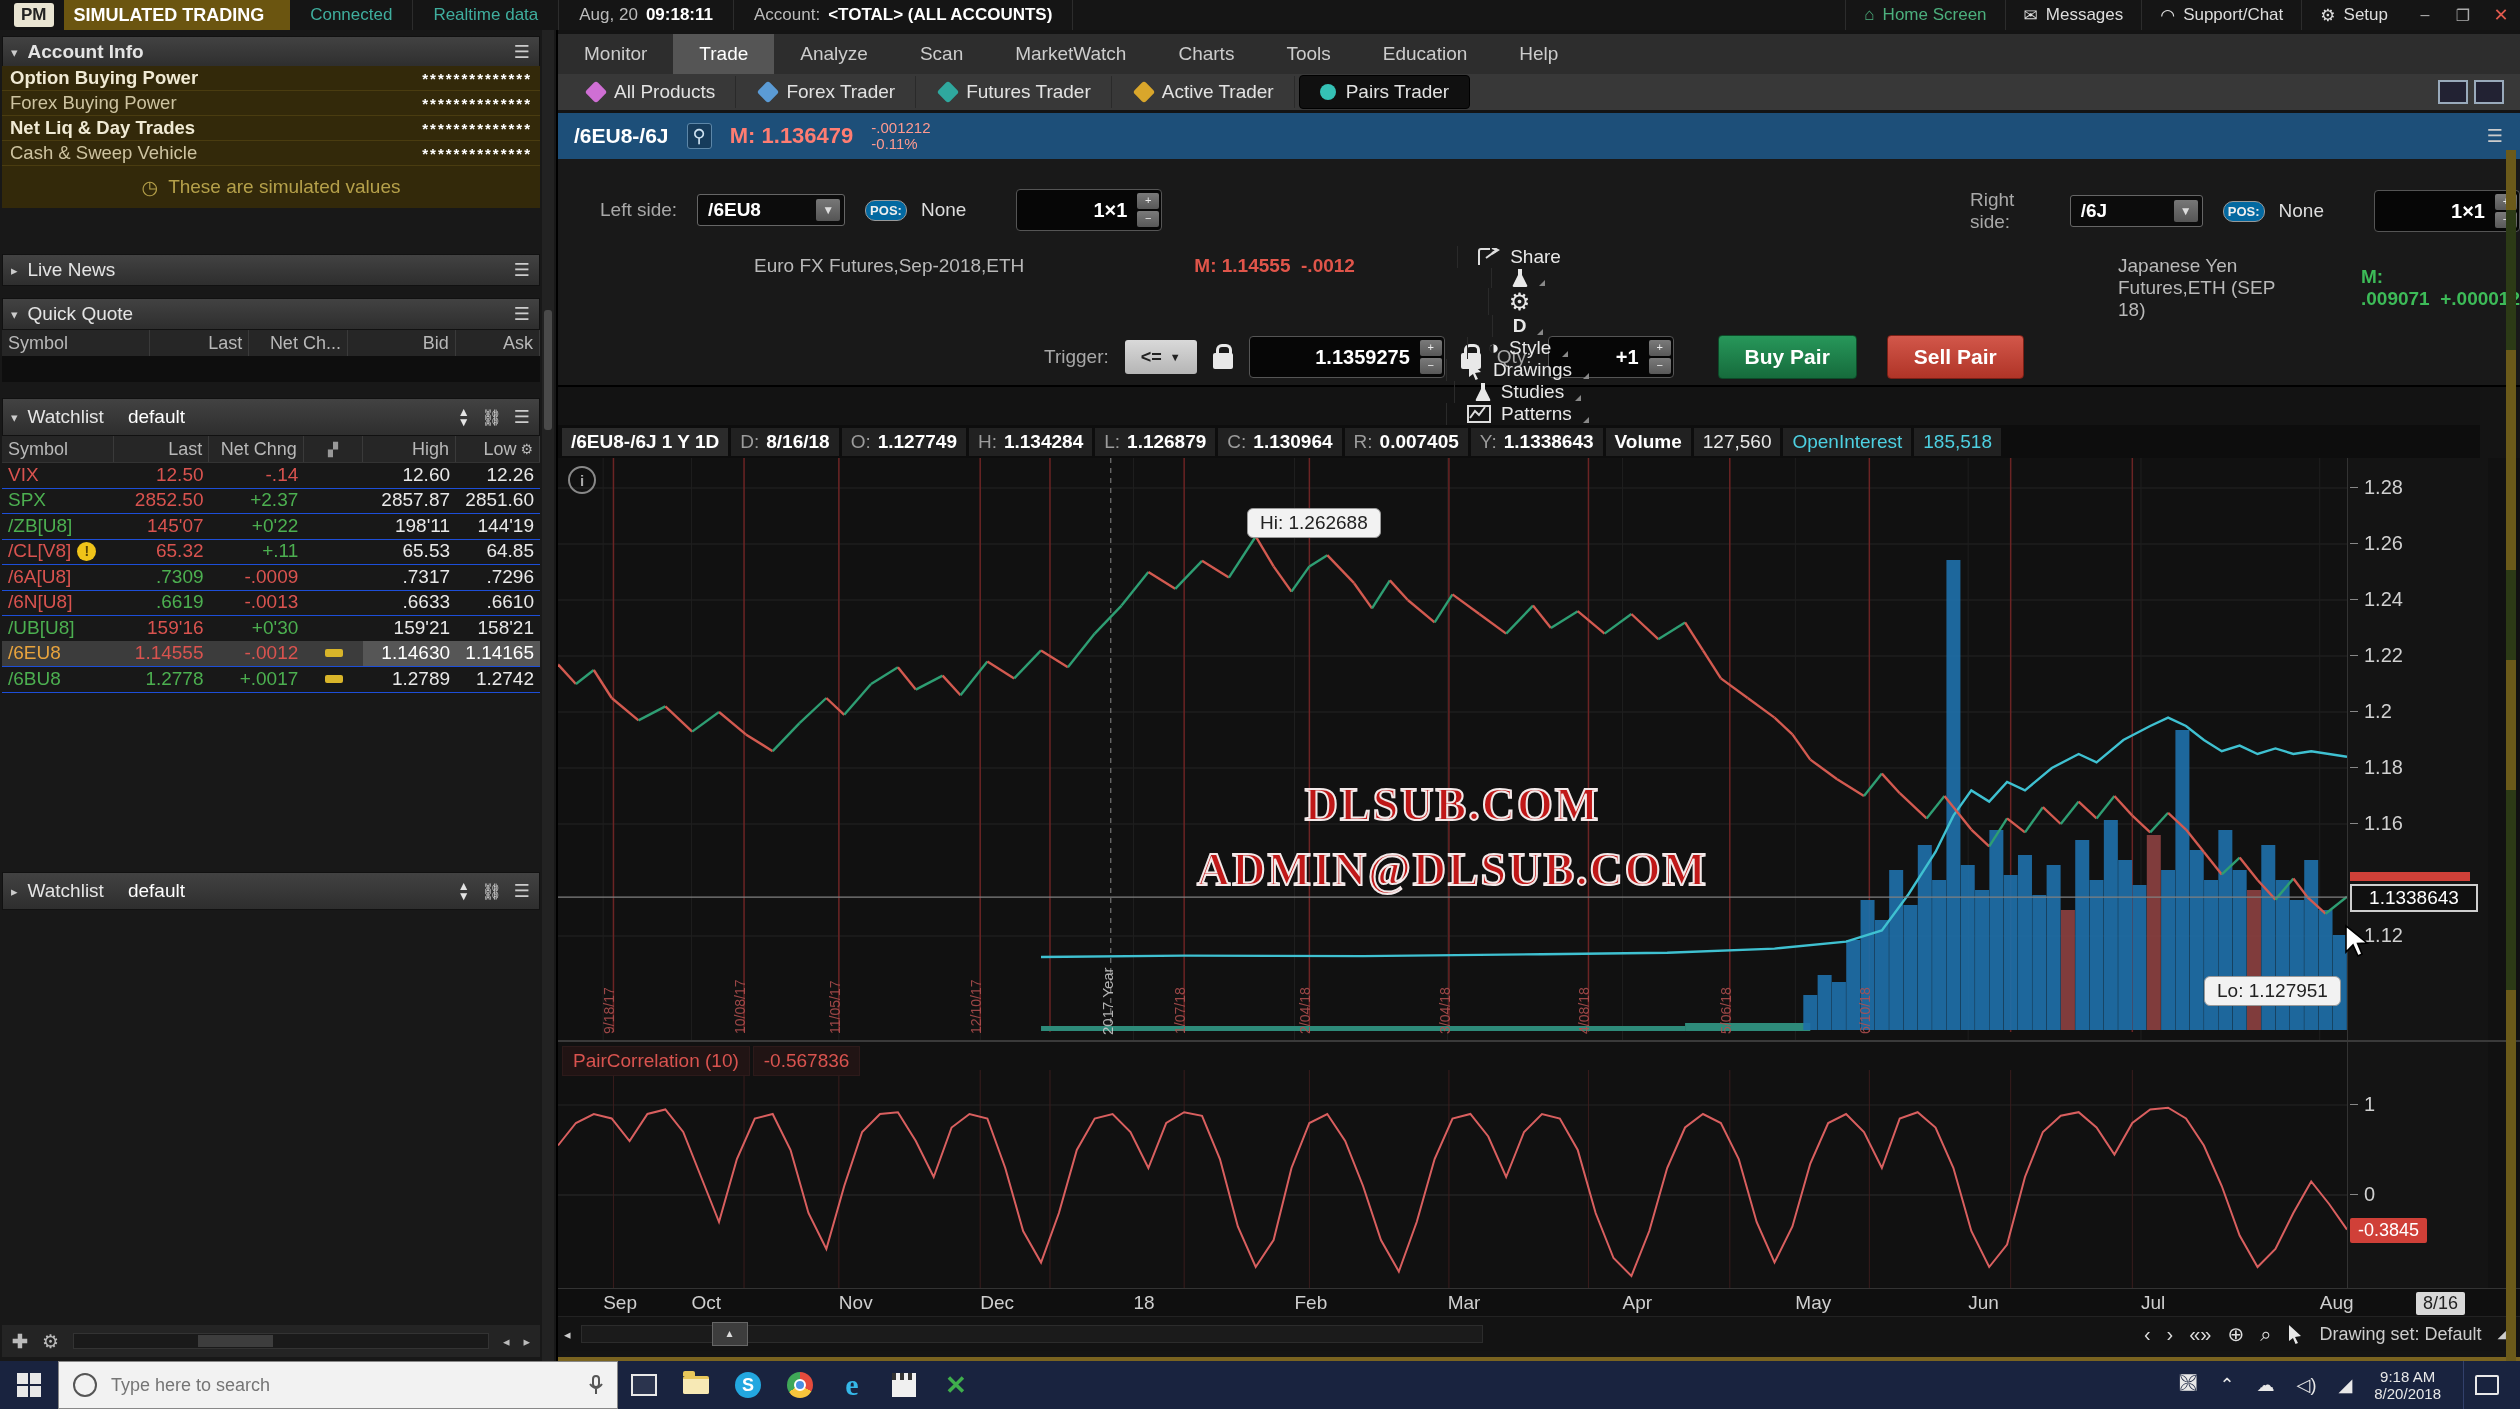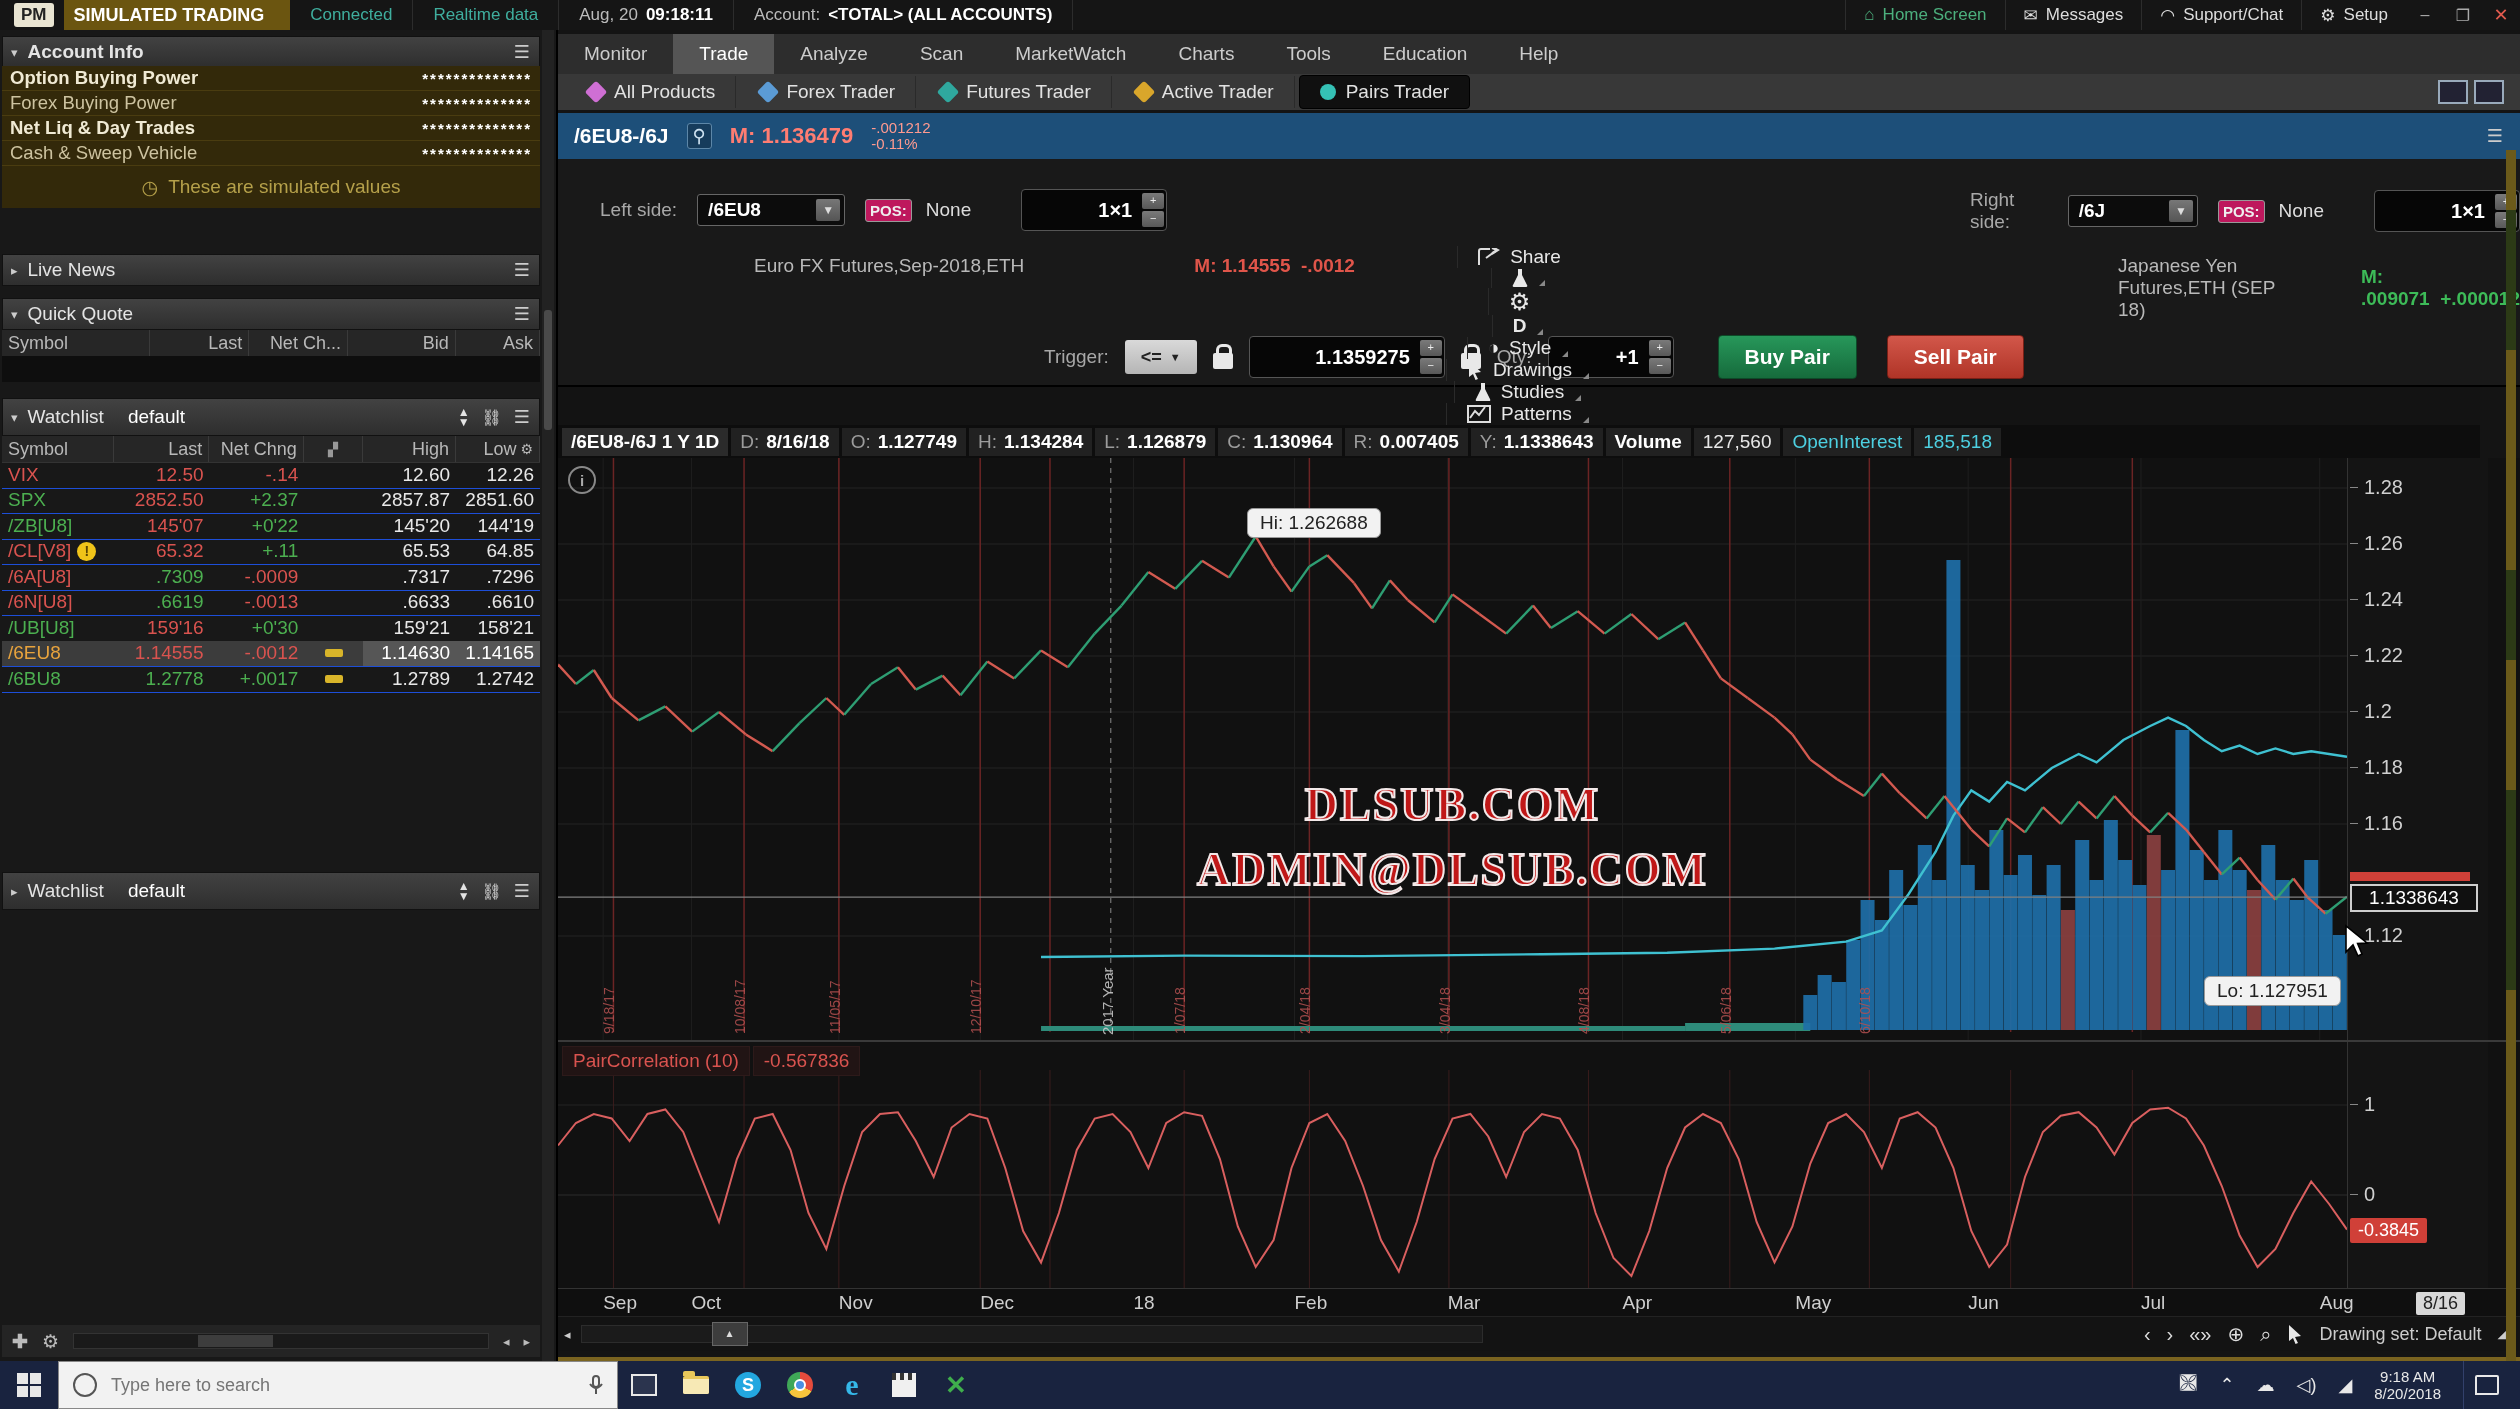--- a/index.html
+++ b/index.html
@@ -56,21 +56,21 @@
   .pair-sym{font-weight:bold;color:#fff;font-size:21px;}
   .pair-mark{color:#ff7d72;font-weight:bold;font-size:22px;}
   .pair-chg{color:#ff9a90;font-size:15px;line-height:16px;}
   .link-icon{color:#cfe3f2;font-size:18px;border:1px solid #5d87a8;border-radius:3px;padding:1px 5px;background:#163c5c;}
   
   .order-panel{position:absolute;left:0;top:129px;right:0;height:226px;background:#191919;border-bottom:2px solid #000;}
   .op-row{position:absolute;display:flex;align-items:center;gap:20px;}
   .op-label{color:#a8a8a8;font-size:19px;}
   .dropdown{width:132px;height:30px;background:#0c0c0c;border:1px solid #666;border-radius:3px;display:flex;align-items:center;padding:0 4px 0 10px;color:#fff;font-weight:bold;}
   .dd-btn{margin-left:auto;width:24px;height:22px;background:linear-gradient(#777,#555);border-radius:2px;color:#ddd;font-size:12px;display:flex;align-items:center;justify-content:center;}
-  .pos-badge{border:1px solid #999;border-radius:3px;color:#eee;font-size:15px;font-weight:bold;padding:2px 4px;background:#be185d;}
+  .pos-badge{border:1px solid #999;border-radius:10px;color:#eee;font-size:13px;font-weight:bold;padding:2px 4px;background:#0369a1;}
   .pos-none{color:#ddd;font-size:19px;margin-left:-6px;}
   .spinbox{height:40px;background:#060606;border:1px solid #555;border-radius:4px;display:flex;align-items:center;}
   .spin-val{width:110px;text-align:right;color:#fff;font-weight:bold;padding-right:8px;font-size:20px;}
   .spin-btns{display:flex;flex-direction:column;gap:2px;padding:2px;}
   .spin-b{width:22px;height:16px;background:linear-gradient(#7a7a7a,#585858);border-radius:2px;color:#eee;font-size:11px;line-height:15px;text-align:center;}
   .desc-text{color:#b9b9b9;font-size:19px;}
   .mark-red{color:#e0554a;font-size:19px;font-weight:bold;}
   .mark-green{color:#3dbb58;font-size:19px;font-weight:bold;}
   .lock{display:inline-block;width:20px;height:16px;background:#e8e8e8;border-radius:2px;position:relative;margin-top:8px;}
   .lock:before{content:"";position:absolute;left:3px;top:-9px;width:10px;height:10px;border:3px solid #e8e8e8;border-bottom:none;border-radius:6px 6px 0 0;}
@@ -273,21 +273,21 @@
           <div class="num" style="width: 90px; color: rgb(232, 232, 232); justify-content: flex-end;">2857.87</div>
           <div class="num" style="width: 80px; color: rgb(232, 232, 232); justify-content: flex-end;">2851.60</div>
         </div>
         <div class="wl-row" style="top: 483px;">
           <div style="width: 112px;">
             <span style="color: rgb(76, 175, 80);">/ZB[U8]</span>
           </div>
           <div class="num" style="width: 92px; color: rgb(217, 83, 79); justify-content: flex-end;">145'07</div>
           <div class="num" style="width: 92px; color: rgb(76, 175, 80); justify-content: flex-end;">+0'22</div>
           <div style="width: 52px;"></div>
-          <div class="num" style="width: 90px; color: rgb(232, 232, 232); justify-content: flex-end;">145'20</div>
+          <div class="num" style="width: 90px; color: rgb(232, 232, 232); justify-content: flex-end;">198'11</div>
           <div class="num" style="width: 80px; color: rgb(232, 232, 232); justify-content: flex-end;">144'19</div>
         </div>
         <div class="wl-row" style="top: 508.5px;">
           <div style="width: 112px;">
             <span style="color: rgb(217, 83, 79);">/CL[V8]</span>
             <span class="warn-badge">!</span>
           </div>
           <div class="num" style="width: 92px; color: rgb(217, 83, 79); justify-content: flex-end;">65.32</div>
           <div class="num" style="width: 92px; color: rgb(76, 175, 80); justify-content: flex-end;">+.11</div>
           <div style="width: 52px;"></div>

